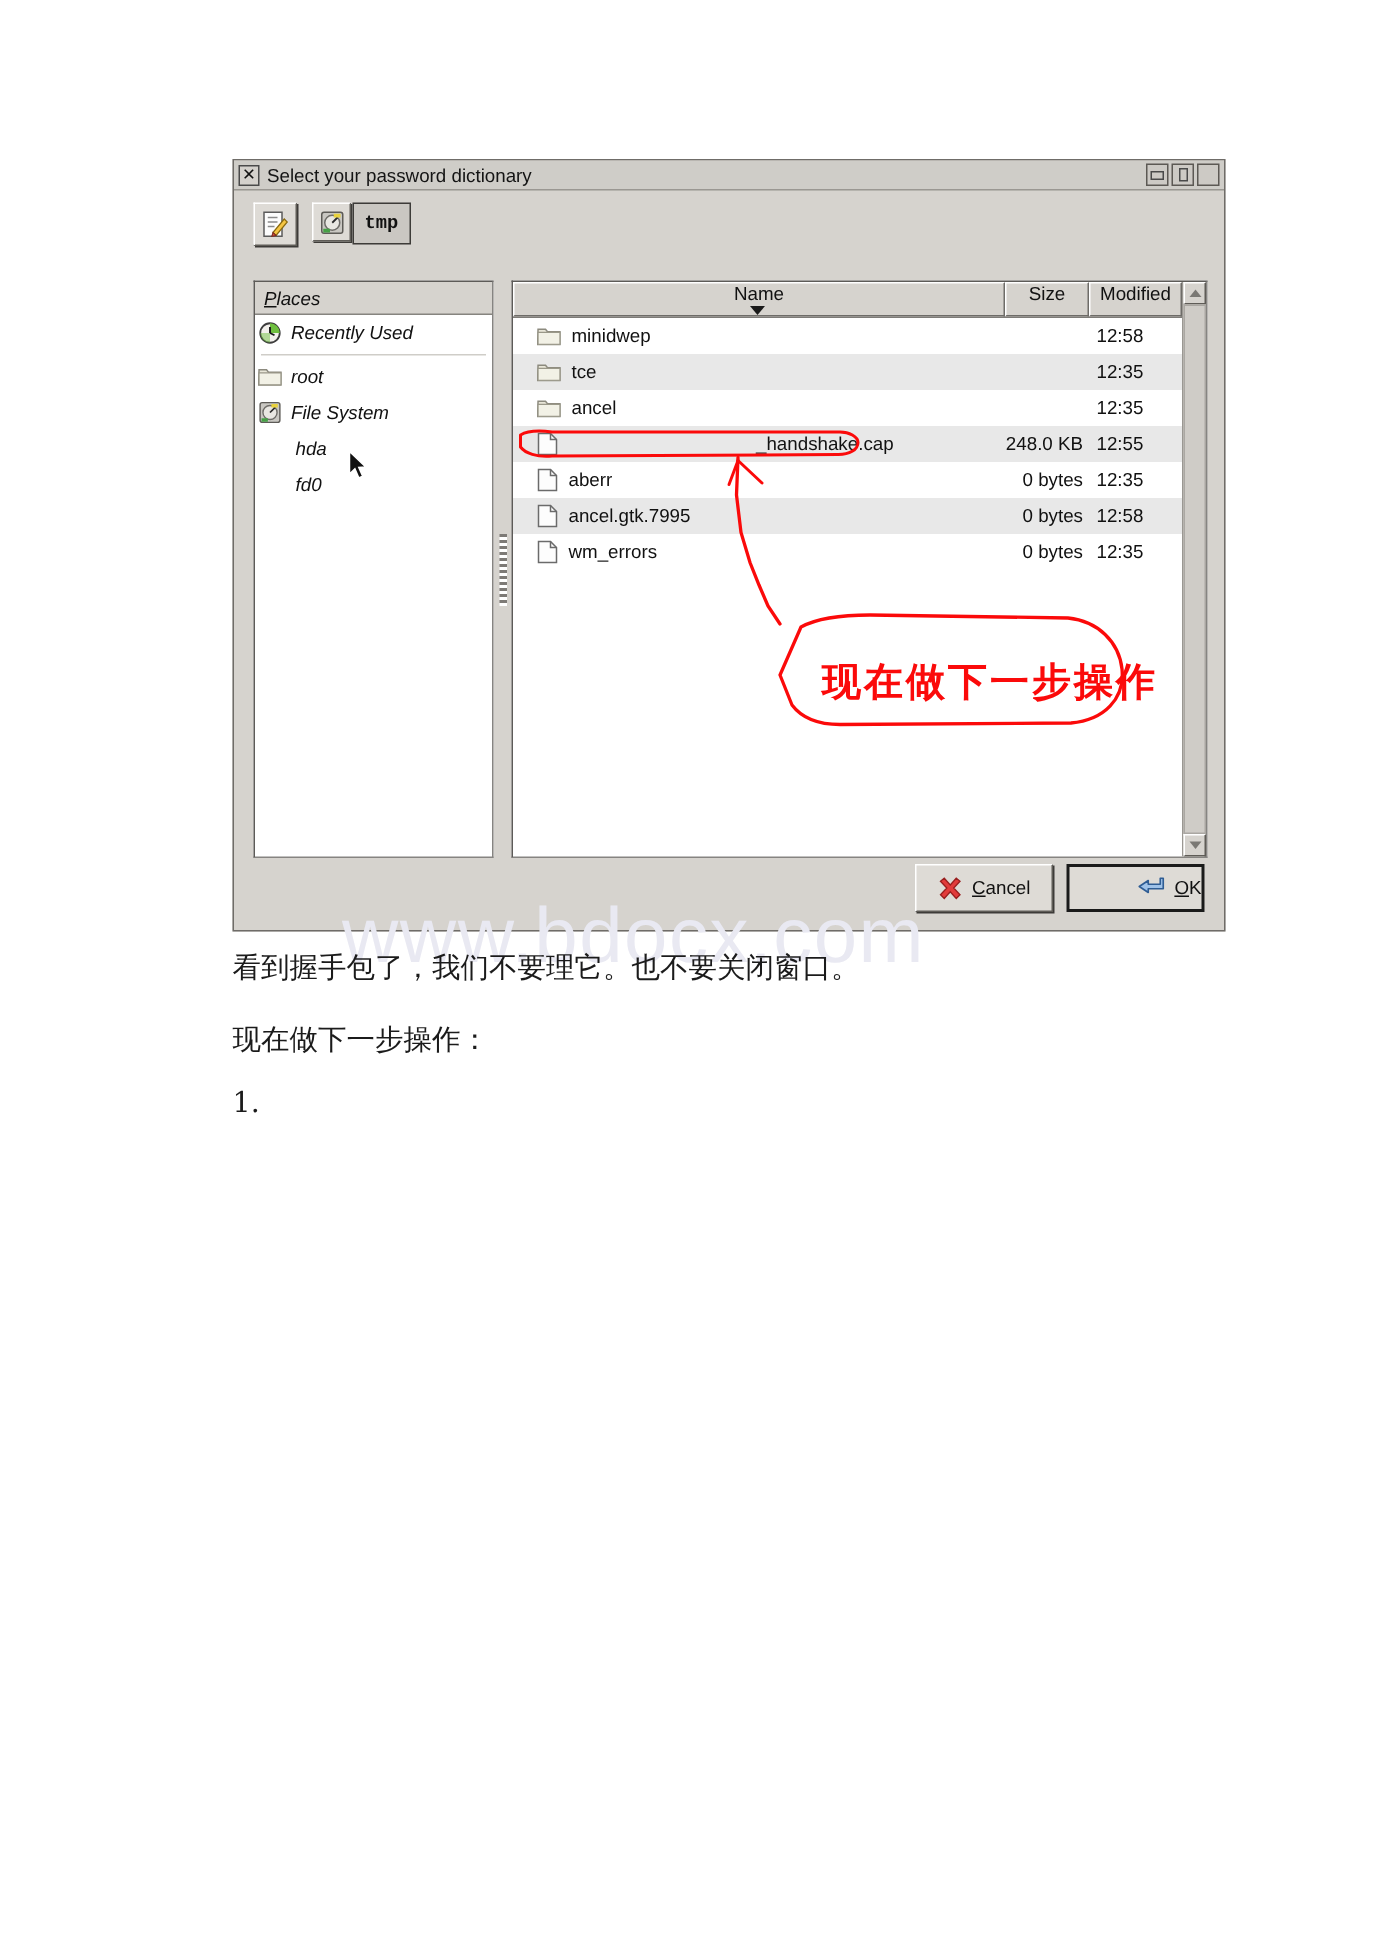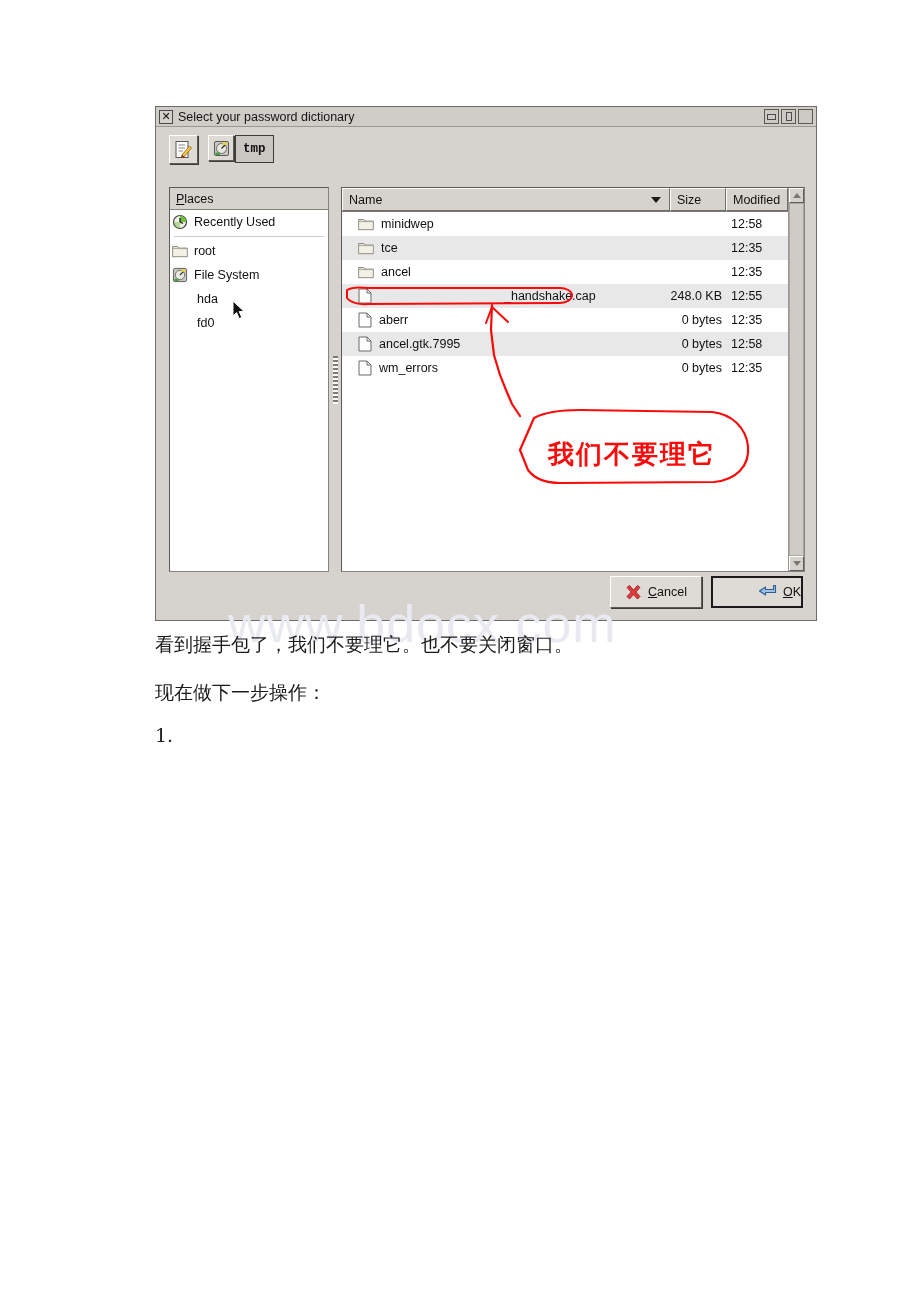--- a/index.html
+++ b/index.html
@@ -75,21 +75,21 @@
     box-sizing:border-box;display:flex;align-items:center;justify-content:center;
     font-size:12.5px;font-weight:bold;color:#111;
   }
 
   
   .panes{
     position:absolute;left:13px;top:80px;width:636px;height:385px;
     display:flex;
   }
   .places-pane{
-    width:160px;display:flex;flex-direction:column;
+    width:160px;display:flex;flex-direction:column;font-style:italic;
   }
   .places-box{
     flex:1;background:#ffffff;
     border:1px solid #868481;border-top-color:#5d5b58;border-left-color:#5d5b58;
     box-sizing:border-box;overflow:hidden;position:relative;
   }
   .places-hdr{
     height:22px;background:#d6d3ce;
     border-bottom:1px solid #86847f;
     display:flex;align-items:center;padding-left:6px;box-sizing:border-box;
@@ -133,20 +133,21 @@
   .list-inner{flex:1;display:flex;flex-direction:column;overflow:hidden;}
   .lhdr{
     height:24px;display:flex;background:#d6d3ce;
     border-bottom:1px solid #7e7c78;box-sizing:border-box;
   }
   .lhdr > div{
     border:1px solid #ffffff;border-right-color:#6e6c68;border-bottom-color:#6e6c68;
     background:#d6d3ce;box-sizing:border-box;
     display:flex;align-items:center;font-size:12.5px;color:#111;
     padding:0 6px;
+    flex-direction:column;
   }
   .h-name{flex:1;justify-content:space-between;}
   .h-size{width:56px;}
   .h-mod{width:62px;}
   .sort-caret{
     width:0;height:0;border-left:5px solid transparent;border-right:5px solid transparent;
     border-top:6px solid #1a1a1a;margin-right:2px;
   }
   .rows{flex:1;overflow:hidden;}
   .row{
@@ -456,17 +457,17 @@
 
   <path d="M492 305 L491 330 L494 355 L500 375 L506 390 L512 404 L520 416" fill="none" stroke="#fb0a0a" stroke-width="2.2" stroke-linecap="round"></path>
   <path d="M492 307 L486 323" fill="none" stroke="#fb0a0a" stroke-width="2" stroke-linecap="round"></path>
   <path d="M492 307 L508 322" fill="none" stroke="#fb0a0a" stroke-width="2" stroke-linecap="round"></path>
 
   <path d="M534 418 C545 412 560 410 580 410 L712 412
            C732 414 746 428 748 446
            C750 466 736 480 714 482 L560 483
            C545 483 534 478 528 470 L520 450 Z" fill="none" stroke="#fb0a0a" stroke-width="2.2" stroke-linejoin="round"></path>
 </svg>
-<div id="anno-text">我们不要理它</div>
+<div id="anno-text">现在做下一步操作</div>
 
 <div class="page-text" id="pt1">看到握手包了，我们不要理它。也不要关闭窗口。</div>
 <div class="page-text" id="pt2">现在做下一步操作：</div>
 <div class="page-text" id="pt3">1.</div>
 
 </body></html>

